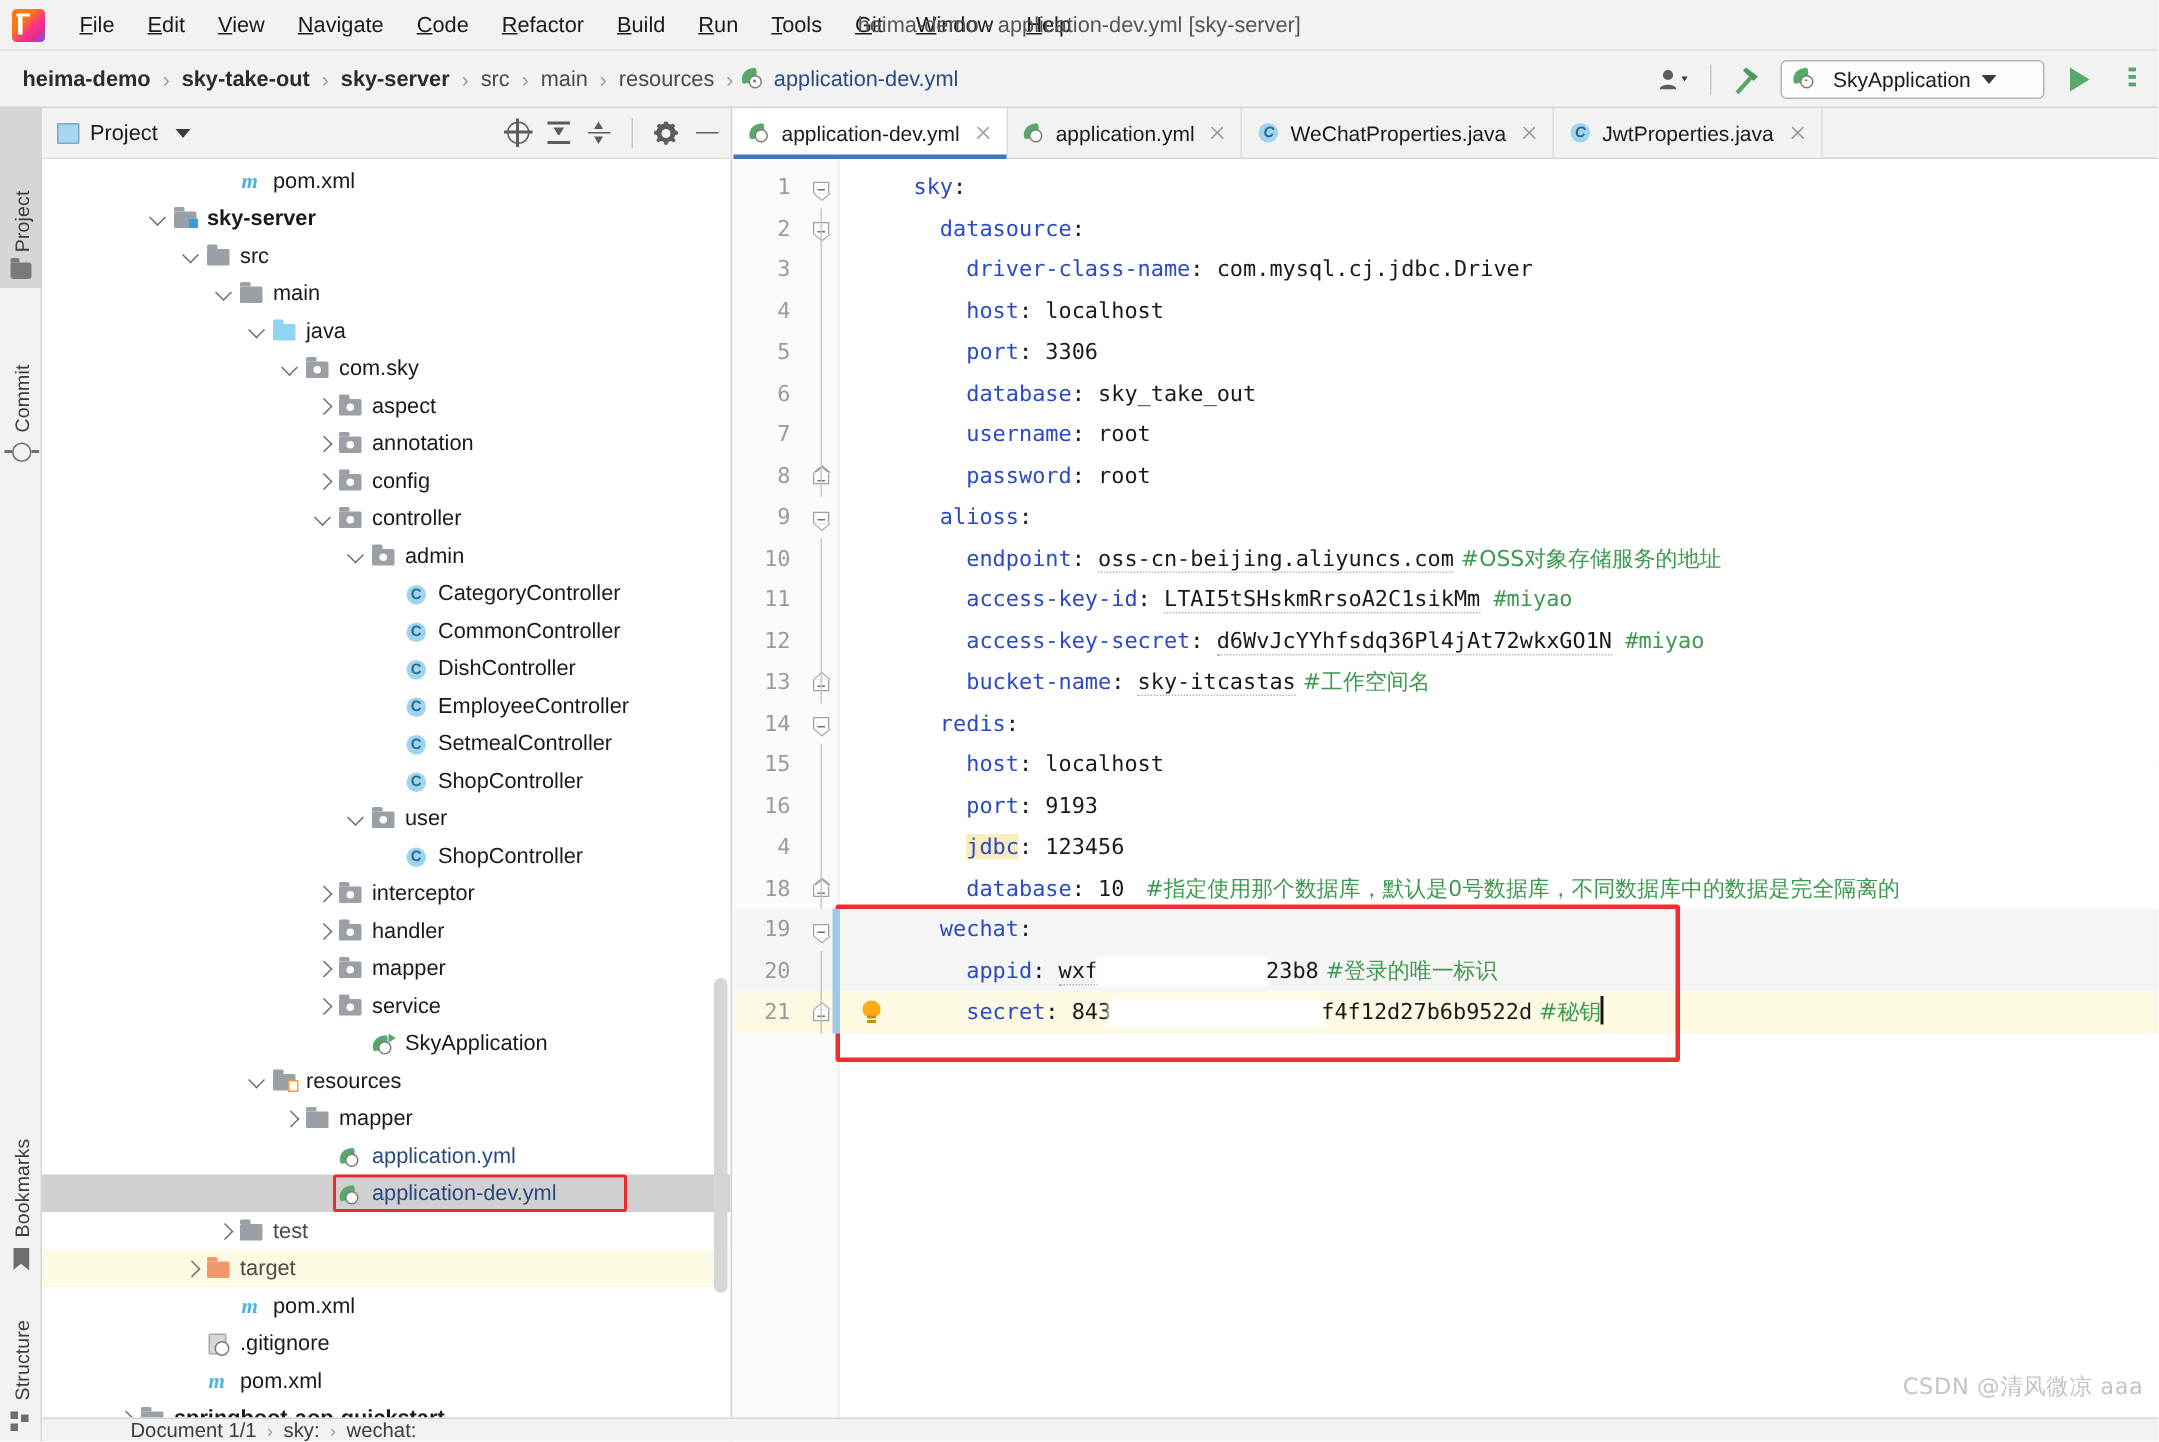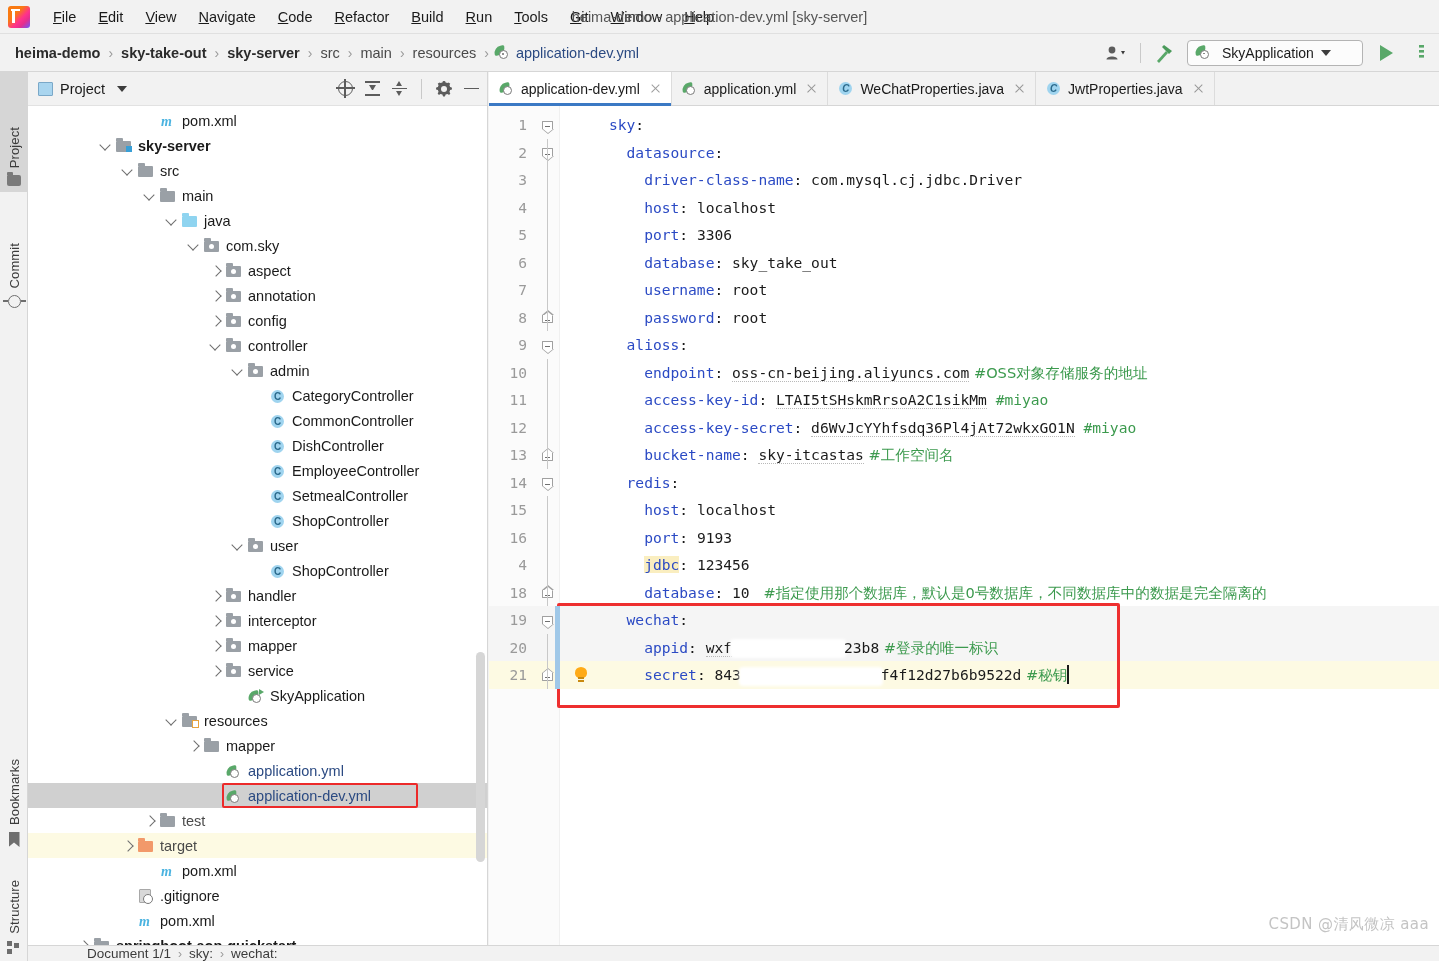--- a/index.html
+++ b/index.html
@@ -686,28 +686,28 @@
           <span class="ico">
             <span class="c-icon">C</span>
           </span>
           <span class="tlabel">ShopController</span>
         </div>
         <div class="trow">
           <span class="chev " style="margin-left: 176px;"></span>
           <span class="ico">
             <span class="f-pkg"></span>
           </span>
+          <span class="tlabel">interceptor</span>
+        </div>
+        <div class="trow">
+          <span class="chev " style="margin-left: 176px;"></span>
+          <span class="ico">
+            <span class="f-pkg"></span>
+          </span>
           <span class="tlabel">handler</span>
-        </div>
-        <div class="trow">
-          <span class="chev " style="margin-left: 176px;"></span>
-          <span class="ico">
-            <span class="f-pkg"></span>
-          </span>
-          <span class="tlabel">interceptor</span>
         </div>
         <div class="trow">
           <span class="chev " style="margin-left: 176px;"></span>
           <span class="ico">
             <span class="f-pkg"></span>
           </span>
           <span class="tlabel">mapper</span>
         </div>
         <div class="trow">
           <span class="chev " style="margin-left: 176px;"></span>

